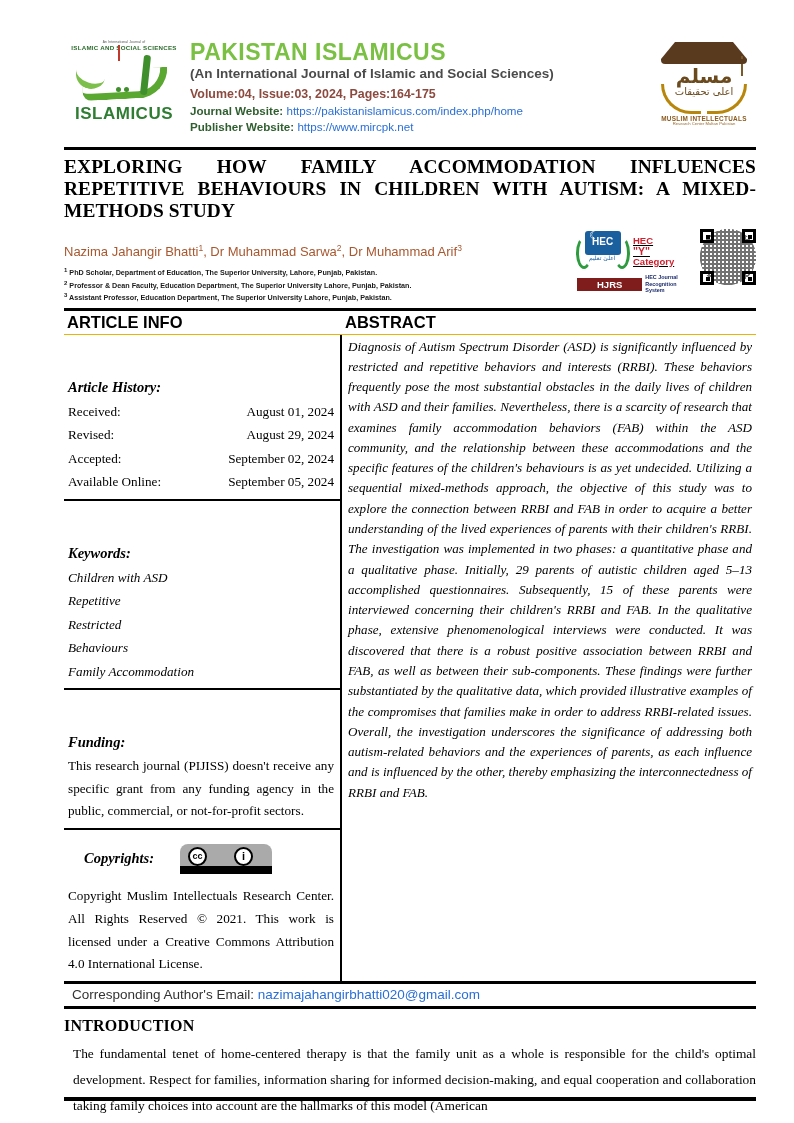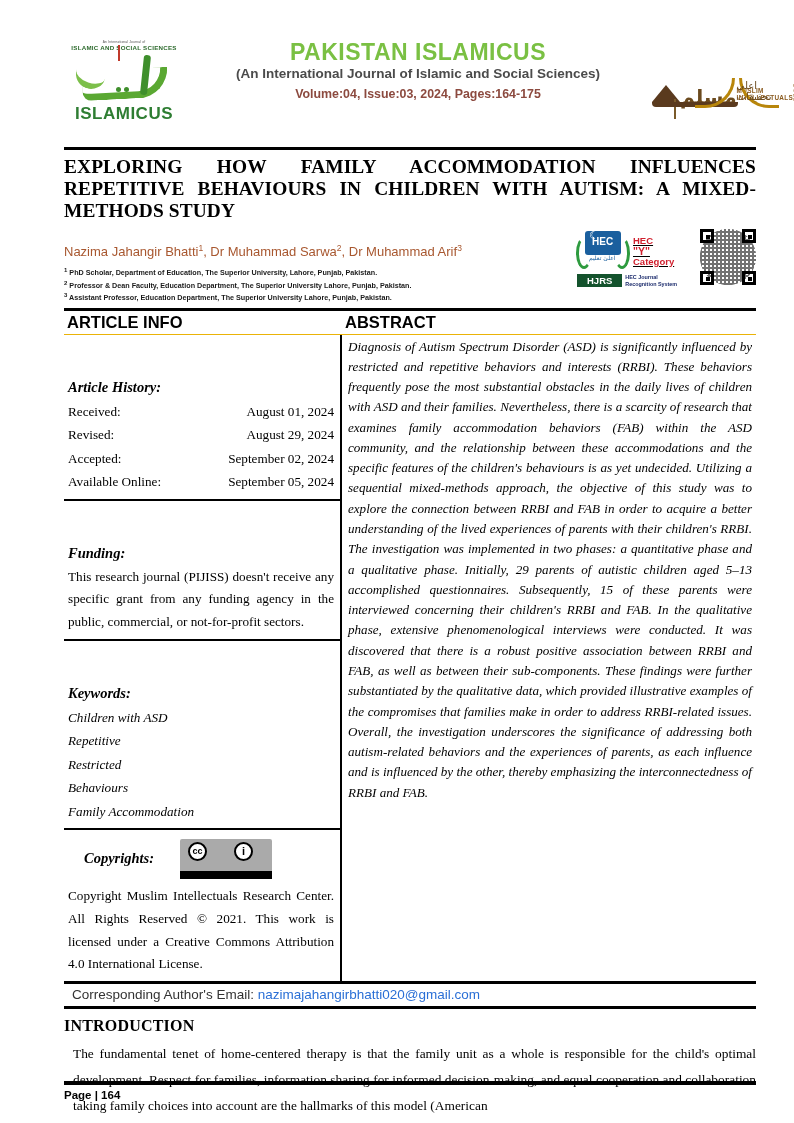--- a/index.html
+++ b/index.html
@@ -105,21 +105,21 @@
     font-weight: bold;
     font-size: 17px;
     color: #2e7d32;
     letter-spacing: .5px;
     line-height: 1;
     margin-top: -4px;
   }
 
   .masthead-center {
     flex: 1 1 auto;
-    text-align: center;
+    text-align: left;
     padding: 2px 6px 0 6px;
   }
   .journal-title {
     font-family: "Liberation Sans", sans-serif;
     font-weight: bold;
     font-size: 23px;
     color: #7ac043;
     letter-spacing: .5px;
     line-height: 1.05;
   }
@@ -145,21 +145,21 @@
     font-size: 11.6px;
     line-height: 1.35;
   }
   .webline .lbl { font-weight: bold; color: #2f5e2f; }
   .webline .url { color: #2a6fd6; }
 
   .logo-right {
     width: 104px;
     flex: 0 0 104px;
     display: flex;
-    flex-direction: row;
+    flex-direction: column;
     align-items: center;
     justify-content: flex-start;
     padding-top: 4px;
   }
   .cap {
     width: 86px; height: 0;
     border-left: 14px solid transparent;
     border-right: 14px solid transparent;
     border-bottom: 17px solid #5a3a1e;
     position: relative;
@@ -301,24 +301,24 @@
     position: absolute; left: 12px; top: 25px;
     font-size: 6px; color: #1a5f9e;
     font-family: "DejaVu Sans", sans-serif;
   }
   .hec-words { line-height: 1.05; }
   .hec-words .l1 { font-family:"Liberation Sans",sans-serif; font-weight:bold; font-size:9.5px; color:#d0202e; }
   .hec-words .l2 { font-family:"Liberation Sans",sans-serif; font-weight:bold; font-size:10.5px; color:#d0202e; }
   .hec-words .l3 { font-family:"Liberation Sans",sans-serif; font-weight:bold; font-size:9.5px; color:#d0202e; }
   .hjrs-row { display: flex; align-items: center; gap: 3px; margin-top: 1px; }
   .hjrs-tag {
-    background: #14532d; color: #fff;
+    background: #7f1d1d; color: #fff;
     font-family: "Liberation Sans", sans-serif;
     font-weight: bold; font-size: 9.5px;
-    padding: 1px 10px;
+    padding: 1px 20px;
     text-align: right;
   }
   .hjrs-txt {
     font-family: "Liberation Sans", sans-serif;
     font-weight: bold; font-size: 5.4px;
     color: #1a2a6b; line-height: 1.2;
   }
   .qr {
     width: 56px; height: 56px;
     position: relative;
@@ -396,24 +396,24 @@
     font-size: 13.2px;
     line-height: 1.78;
   }
   .para-just {
     font-size: 13.2px;
     line-height: 1.72;
     text-align: justify;
   }
   .cc-row { display: flex; align-items: center; gap: 10px; margin-bottom: 2px; }
   .cc-badge {
-    width: 92px; height: 40px;
+    width: 92px; height: 30px;
     background: #aaaaaa;
     position: relative;
-    border-radius: 2px;
+    border-radius: 8px;
   }
   .cc-badge .bar {
     position: absolute; left: 0; right: 0; bottom: 0;
     height: 8px; background: #000;
     text-align: center;
   }
   .cc-badge .bar span {
     color: #fff; font-family:"Liberation Sans",sans-serif;
     font-size: 5.5px; font-weight: bold; line-height: 8px;
   }
@@ -495,20 +495,30 @@
         <div class="dot1"></div>
         <div class="dot2"></div>
       </div>
       <div class="word">ISLAMICUS</div>
     </div>
 
     <div class="masthead-center">
       <div class="journal-title">PAKISTAN ISLAMICUS</div>
       <div class="journal-sub">(An International Journal of Islamic and Social Sciences)</div>
       <div class="journal-vol">Volume:04, Issue:03, 2024, Pages:164-175</div>
+      <div class="weblines">
+        <div class="webline">
+          <span class="lbl">Journal Website:</span>
+          <span class="url">https://pakistanislamicus.com/index.php/home</span>
+        </div>
+        <div class="webline">
+          <span class="lbl">Publisher Website:</span>
+          <span class="url">https://www.mircpk.net</span>
+        </div>
+      </div>
     </div>
 
     <div class="logo-right">
       <div class="cap">
           <div class="tassel"></div>
         </div>
       <div class="arabic">مسلم</div>
       <div class="wreath">
         <div class="half left-h"></div>
         <div class="half right-h"></div>
@@ -595,31 +605,31 @@
           <span>Accepted:</span>
           <span>September 02, 2024</span>
         </div>
         <div class="hist-row">
           <span>Available Online:</span>
           <span>September 05, 2024</span>
         </div>
       </div>
 
       <div class="info-block bordered">
-        <div class="blk-title">Funding:</div>
-        <div class="para-just">This research journal (PIJISS) doesn't receive any specific grant from any funding agency in the public, commercial, or not-for-profit sectors.</div>
-      </div>
-
-      <div class="info-block bordered">
         <div class="blk-title">Keywords:</div>
         <div class="kw">Children with ASD</div>
         <div class="kw">Repetitive</div>
         <div class="kw">Restricted</div>
         <div class="kw">Behaviours</div>
         <div class="kw">Family Accommodation</div>
+      </div>
+
+      <div class="info-block bordered">
+        <div class="blk-title">Funding:</div>
+        <div class="para-just">This research journal (PIJISS) doesn't receive any specific grant from any funding agency in the public, commercial, or not-for-profit sectors.</div>
       </div>
 
       <div class="info-block">
         <div class="cc-row">
           <div class="blk-title" style="margin:16px;">Copyrights:</div>
           <div class="cc-badge">
             <div class="cc-circle c1">cc</div>
             <div class="cc-circle c2">i</div>
             <div class="bar"><span>BY</span></div>
           </div>
@@ -636,16 +646,15 @@
   <div class="email-bar">
     <span>Corresponding Author's Email:</span>
     <span class="mail">nazimajahangirbhatti020@gmail.com</span>
   </div>
 
   <div class="intro-head">INTRODUCTION</div>
   <div class="intro-p">The fundamental tenet of home-centered therapy is that the family unit as a whole is responsible for the child's optimal development. Respect for families, information sharing for informed decision-making, and equal cooperation and collaboration taking family choices into account are the hallmarks of this model (American</div>
 
   <div class="footer">
     <div class="rule"></div>
-    <div class="pg">Page | 164</div>
   </div>
 
 </div>
 
 </body></html>

